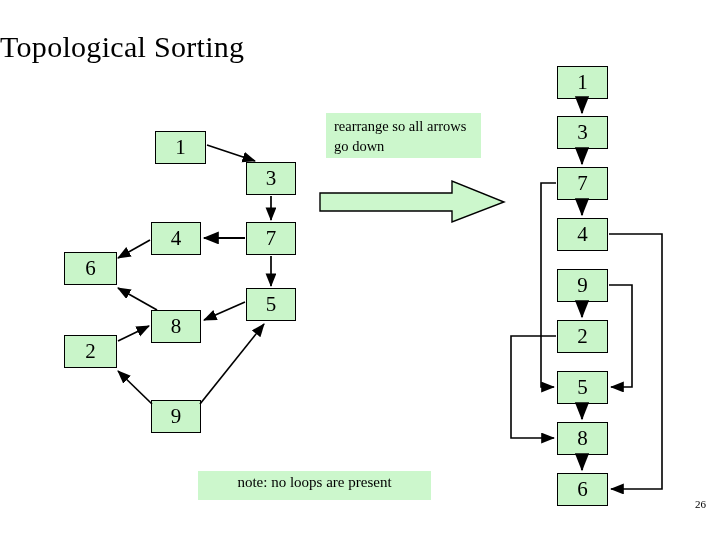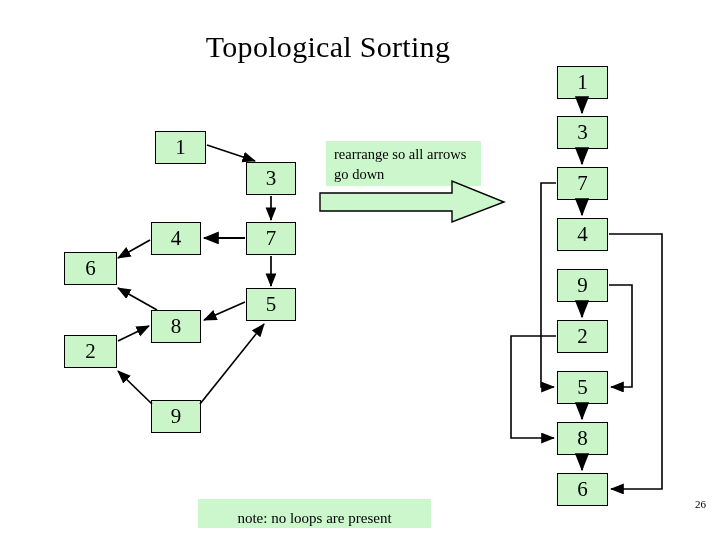--- a/index.html
+++ b/index.html
@@ -13,21 +13,21 @@
     height: 540px;
     background: #ffffff;
     overflow: hidden;
     font-family: "Liberation Serif", "DejaVu Serif", serif;
   }
   #slide-title {
     position: absolute;
     left: 0;
     top: 30px;
     width: 656px;
-    text-align: center;
+    text-align: left;
     font-size: 30px;
     color: #000000;
     font-family: "Liberation Serif", "DejaVu Serif", serif;
     letter-spacing: 0.3px;
   }
   .node {
     position: absolute;
     box-sizing: border-box;
     background: #c9f5c9;
     border: 1px solid #000000;
@@ -41,25 +41,24 @@
   }
   .callout {
     position: absolute;
     box-sizing: border-box;
     background: #ccf7cc;
     color: #000000;
     font-size: 14.5px;
     font-family: "Liberation Serif", "DejaVu Serif", serif;
     line-height: 1.35;
     padding: 4px 6px 4px 8px;
-    margin-top: 28px;
   }
   .callout.center {
     text-align: center;
-    padding: 9px 8px;
+    padding: 1px 8px;
     font-size: 15px;
   }
   #svg-layer {
     position: absolute;
     left: 0;
     top: 0;
     width: 720px;
     height: 540px;
     pointer-events: none;
   }

